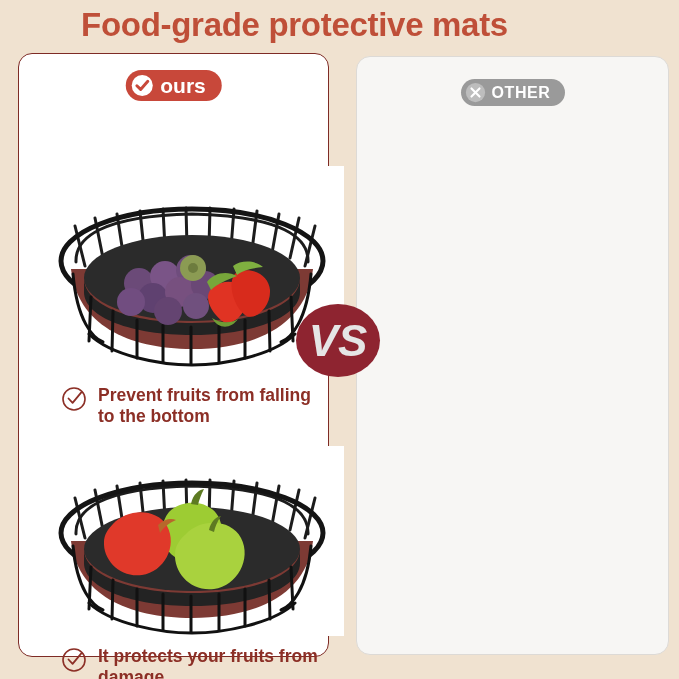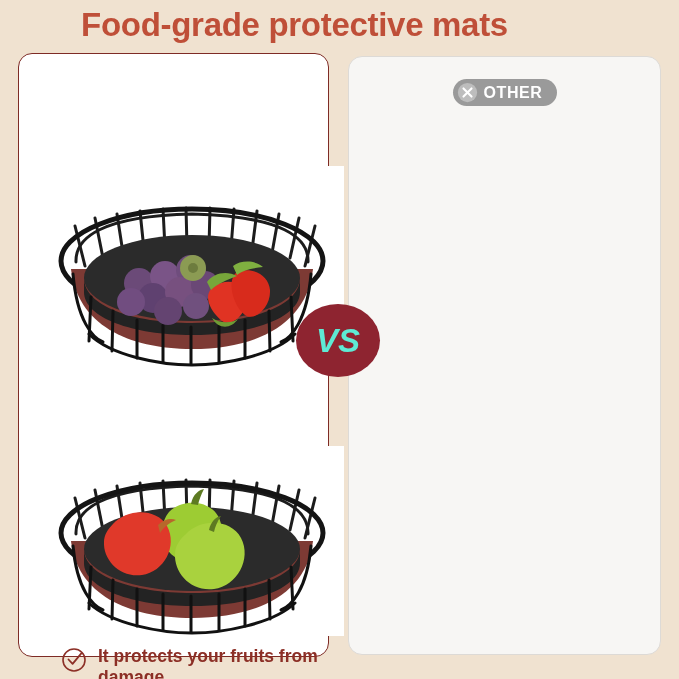--- a/index.html
+++ b/index.html
@@ -40,21 +40,21 @@
   #panel-ours {
     left: 18px;
     top: 53px;
     width: 311px;
     height: 604px;
     background: #ffffff;
     border: 1.6px solid #7e2b25;
   }
 
   #panel-other {
-    left: 348px;
+    left: 356px;
     top: 56px;
     width: 313px;
     height: 599px;
     background: #f7f6f4;
     border: 1.3px solid #dddad6;
   }
 
   
   .badge {
     position: absolute;
@@ -148,35 +148,42 @@
     height: 73px;
     border-radius: 50%;
     background: #8e2430;
     display: flex;
     align-items: center;
     justify-content: center;
     z-index: 5;
   }
 
   #vs-label {
-    color: #5eead4;
-    font-size: 33px;
+    color: #e5e5e5;
+    font-size: 44px;
     font-weight: bold;
     font-style: italic;
     letter-spacing: 0px;
     line-height: 1;
   }
 </style>
 </head>
 <body>
 
 <div id="page-title">Food-grade protective mats</div>
 
 <section class="panel" id="panel-ours">
 
+  <div class="badge" id="badge-ours">
+    <svg class="badge-mark" viewBox="0 0 24 24">
+      <circle cx="12" cy="12" r="11" fill="#ffffff"></circle>
+      <path d="M6.4 12.3 L10.3 16.1 L17.8 7.6" fill="none" stroke="#c8483a" stroke-width="3.1" stroke-linecap="round" stroke-linejoin="round"></path>
+    </svg>
+    <span class="badge-label">ours</span>
+  </div>
 
   <div class="photo" id="photo-ours-top">
     <svg viewBox="0 0 303 205" preserveAspectRatio="xMidYMid meet">
       <rect width="303" height="205" fill="#ffffff"></rect>
 
       <g stroke="#1c1c1c" stroke-width="3" fill="none" stroke-linecap="round">
         <path d="M35 96 C34 72 60 50 151 48 C242 50 268 72 267 96"></path>
         <path d="M44 100 L34 60"></path>
           <path d="M62 92 L54 52"></path>
         <path d="M82 87 L76 48"></path>
@@ -230,20 +237,27 @@
         <path d="M196 106 C212 100 228 110 229 124 C230 142 213 156 204 149 C192 140 185 114 196 106 Z" fill="#d82b1c"></path>
         <path d="M166 116 C172 107 186 104 196 110 C186 114 176 118 170 124 Z" fill="#77a63a"></path>
         <path d="M192 100 C200 94 214 94 222 101 C212 102 202 104 196 109 Z" fill="#7fb040"></path>
         <path d="M171 152 C178 157 190 158 197 153 C190 163 178 164 171 152 Z" fill="#6f9c35"></path>
         <circle cx="152" cy="102" r="13" fill="#8b9b53"></circle>
         <circle cx="152" cy="102" r="5" fill="#6d7c3e"></circle>
       </g>
     </svg>
   </div>
 
+  <div class="caption caption-ours" id="caption-ours-1">
+    <svg class="caption-icon" width="26" height="26" viewBox="0 0 26 26">
+      <circle cx="13" cy="13" r="11" fill="none" stroke="#8c2f26" stroke-width="1.6"></circle>
+      <path d="M7.5 12.5 L11.6 16.8 L20.5 6.2" fill="none" stroke="#8c2f26" stroke-width="1.8" stroke-linecap="round" stroke-linejoin="round"></path>
+    </svg>
+    <span class="caption-text">Prevent fruits from falling to the bottom</span>
+  </div>
 
   <div class="photo" id="photo-ours-bottom">
     <svg viewBox="0 0 303 190" preserveAspectRatio="xMidYMid meet">
       <rect width="303" height="190" fill="#ffffff"></rect>
       <g stroke="#1c1c1c" stroke-width="3" fill="none" stroke-linecap="round">
         <path d="M35 88 C34 64 60 42 151 40 C242 42 268 64 267 88"></path>
         <path d="M44 92 L34 52"></path>
           <path d="M62 84 L54 44"></path>
         <path d="M82 79 L76 40"></path>
           <path d="M103 76 L99 37"></path>

